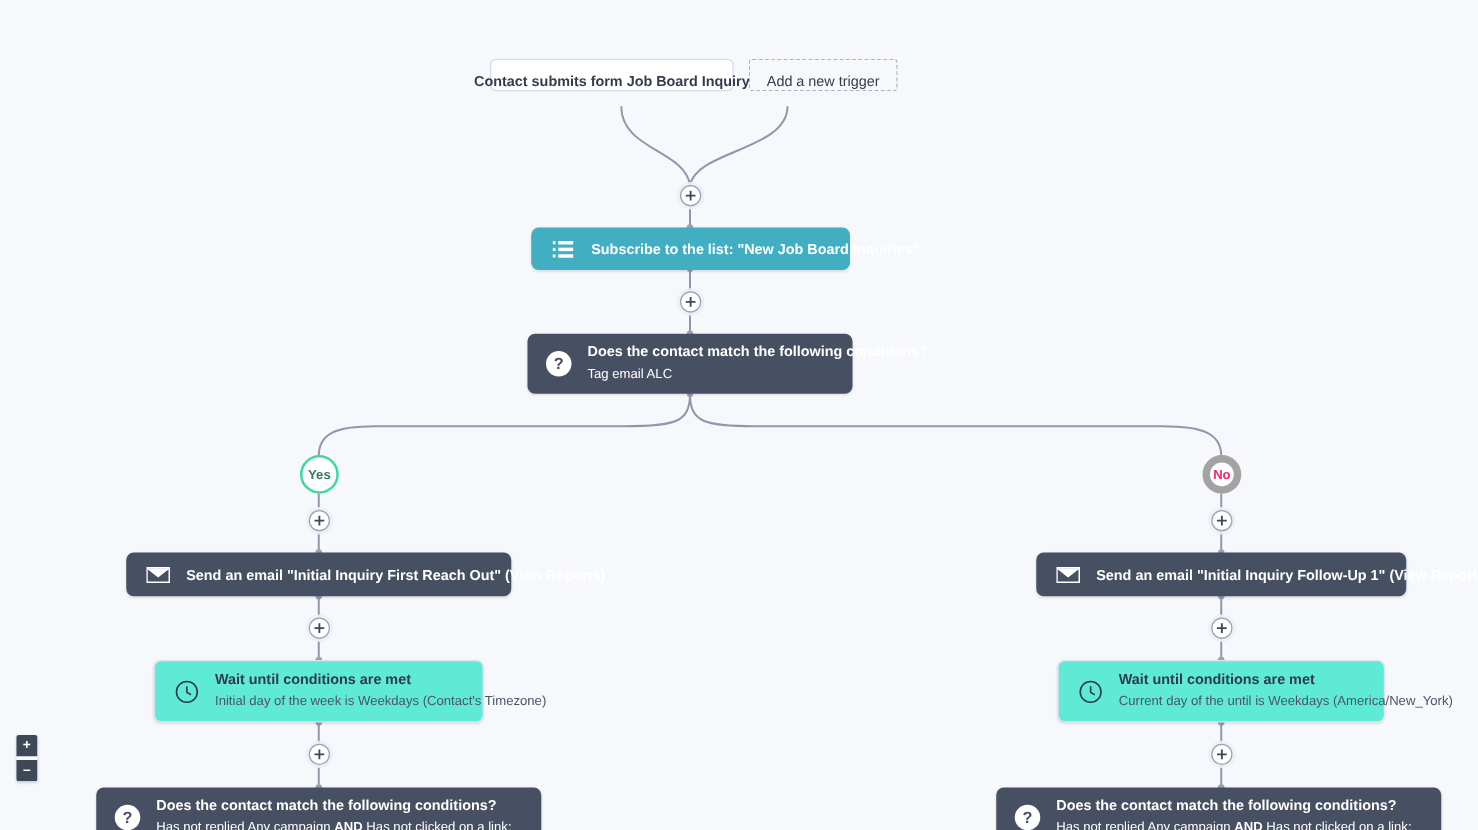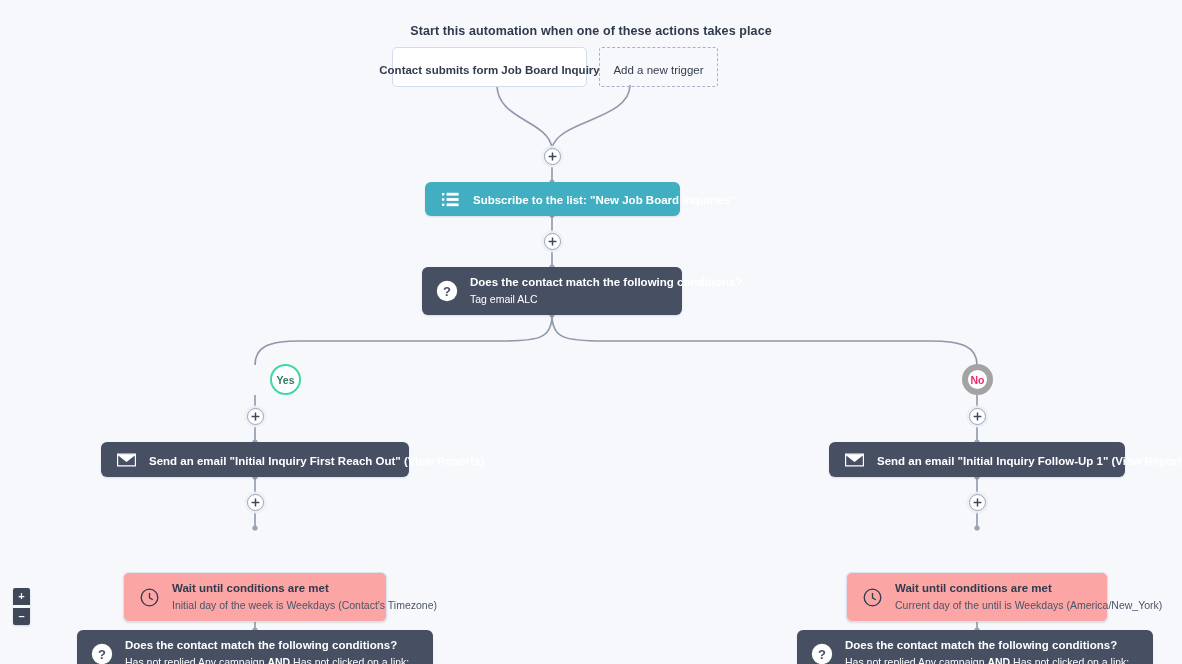--- a/index.html
+++ b/index.html
@@ -42,31 +42,31 @@
     text-align: center;
     font-size: 12.5px;
     font-weight: bold;
     color: #2f3a4d;
     letter-spacing: .1px;
   }
 
   
   .trigger {
     position: absolute;
-    height: 40px;
+    height: 26px;
     background: #ffffff;
     border: 1px solid #d3dced;
     border-radius: 5px;
     display: flex;
-    align-items: flex-start;
+    align-items: flex-end;
     justify-content: center;
     font-size: 11.5px;
     font-weight: bold;
     color: #333c4e;
-    padding: 16px 14px;
+    padding: 0 14px;
     white-space: nowrap;
   }
   .trigger.dashed {
     border: 1px dashed #a9b3c6;
     background: transparent;
     border-radius: 3px;
     font-weight: normal;
     color: #333c4e;
   }
 
@@ -97,21 +97,21 @@
   .node .sub {
     font-size: 10.5px;
     font-weight: normal;
     white-space: nowrap;
     line-height: 1.3;
     margin-top: 3px;
   }
 
   .node.teal  { background: #41aec1; color: #ffffff; }
   .node.dark  { background: #474f62; color: #ffffff; }
-  .node.light { background: #fca5a5; color: #2f3a4d; border: 1px solid #dbe3f0; margin-top: 44px; }
+  .node.light { background: #5eead4; color: #2f3a4d; border: 1px solid #dbe3f0; }
   .node.light .sub { color: #4b5566; }
   .node.two-line { align-items: center; }
 
   
   .plus {
     position: absolute;
     width: 17px; height: 17px;
     border-radius: 50%;
     background: #ffffff;
     border: 1px solid #9aa3b4;
@@ -211,21 +211,20 @@
     <circle class="wire-dot" cx="977" cy="477" r="2.6"></circle>
     <path class="wire" d="M 977 477 L 977 494"></path>
     <path class="wire" d="M 977 511 L 977 528"></path>
     <circle class="wire-dot" cx="977" cy="528" r="2.6"></circle>
     <circle class="wire-dot" cx="977" cy="578" r="2.6"></circle>
     <path class="wire" d="M 977 578 L 977 595"></path>
     <path class="wire" d="M 977 612 L 977 630"></path>
     <circle class="wire-dot" cx="977" cy="630" r="2.6"></circle>
   </svg>
 
-  <div class="headline">Start this automation when one of these actions takes place</div>
 
   <div class="trigger" style="left:392px; top:47px; width:195px;">
     <span>Contact submits form Job Board Inquiry</span>
   </div>
 
   <div class="trigger dashed" style="left:599px; top:47px; width:119px;">
     <span>Add a new trigger</span>
   </div>
 
   <div class="plus" style="left:544px; top:148px;">
@@ -291,21 +290,21 @@
         <circle cx="11" cy="11" r="10.2" fill="#fff"></circle>
         <text x="11" y="15.6" text-anchor="middle" font-family="Liberation Sans, sans-serif" font-size="13" font-weight="bold" fill="#474f62">?</text>
       </svg>
     </span>
     <span class="txt">
       <span class="title" style="display:block">Does the contact match the following conditions?</span>
       <span class="sub" style="display:block">Tag email ALC</span>
     </span>
   </div>
 
-  <div class="badge yes" style="left:240px; top:364px;margin-left:30px;">
+  <div class="badge yes" style="left:240px; top:364px;">
     <span>Yes</span>
   </div>
   <div class="badge no" style="left:962px; top:364px;">
     <span>No</span>
   </div>
 
   <div class="node dark" style="left:101px; top:442px; width:308px; height:35px;">
     <span class="ic">
       <svg width="19" height="14" viewBox="0 0 19 14">
         <path d="M0.6 1.2 H18.4 V12.8 H0.6 Z" fill="none" stroke="#fff" stroke-width="1.2"></path>

